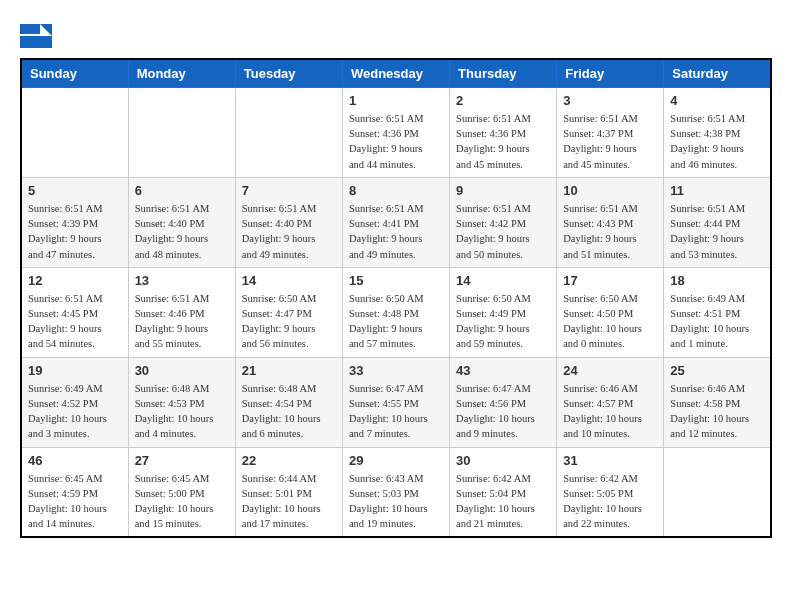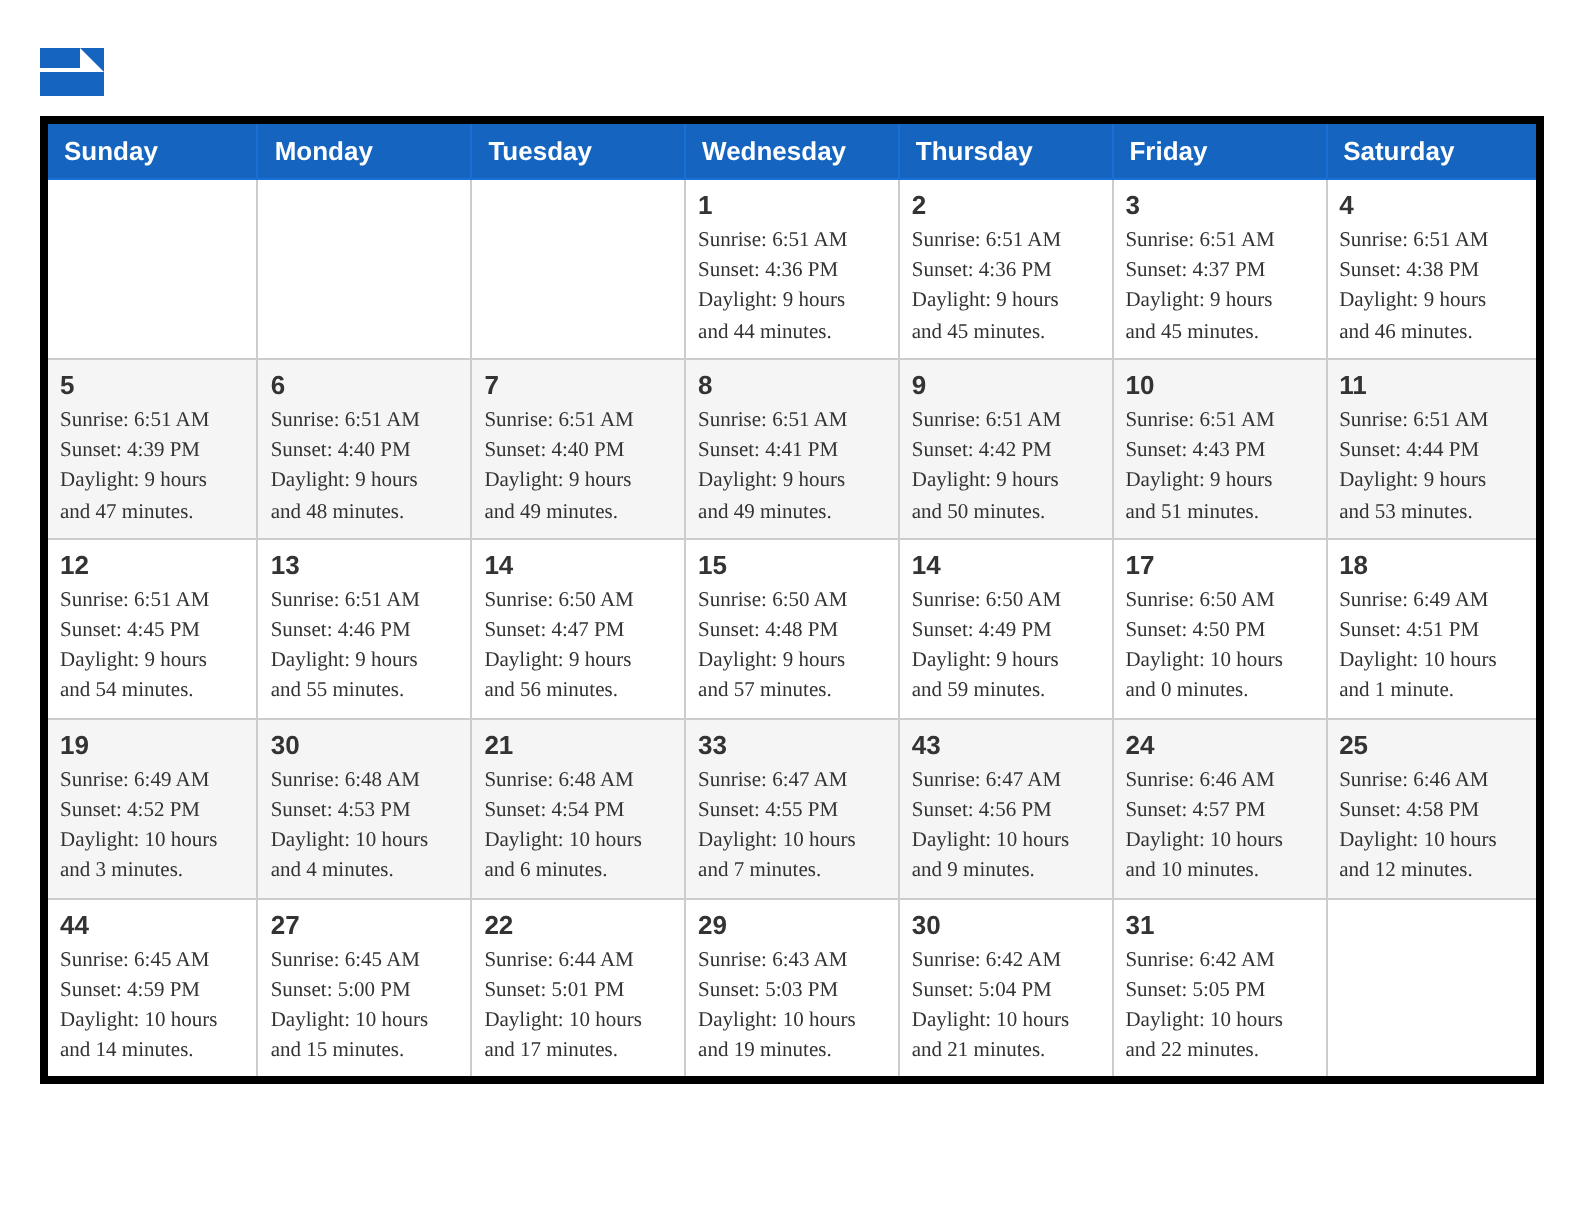--- a/index.html
+++ b/index.html
@@ -43,21 +43,21 @@
       font-weight: normal;
     }
     .title-block h2 {
       font-size: 16px;
       color: #555;
       font-weight: normal;
     }
     .calendar {
       width: 100%;
       border-collapse: collapse;
-      border: 4px solid #000000;
+      border: 2px solid #000000;
       padding-left: 41px;
     }
     .calendar th {
       background: #1565c0;
       color: #fff;
       padding: 6px 8px;
       font-size: 13px;
       font-weight: bold;
       text-align: left;
       border: 1px solid #1a6fd4;
@@ -232,21 +232,21 @@
           <span class="day-num">24</span>
           <div class="day-info">Sunrise: 6:46 AM<br>Sunset: 4:57 PM<br>Daylight: 10 hours<br>and 10 minutes.</div>
         </td>
         <td>
           <span class="day-num">25</span>
           <div class="day-info">Sunrise: 6:46 AM<br>Sunset: 4:58 PM<br>Daylight: 10 hours<br>and 12 minutes.</div>
         </td>
       </tr>
       <tr>
         <td>
-          <span class="day-num">44</span>
+          <span class="day-num">46</span>
           <div class="day-info">Sunrise: 6:45 AM<br>Sunset: 4:59 PM<br>Daylight: 10 hours<br>and 14 minutes.</div>
         </td>
         <td>
           <span class="day-num">27</span>
           <div class="day-info">Sunrise: 6:45 AM<br>Sunset: 5:00 PM<br>Daylight: 10 hours<br>and 15 minutes.</div>
         </td>
         <td>
           <span class="day-num">22</span>
           <div class="day-info">Sunrise: 6:44 AM<br>Sunset: 5:01 PM<br>Daylight: 10 hours<br>and 17 minutes.</div>
         </td>

